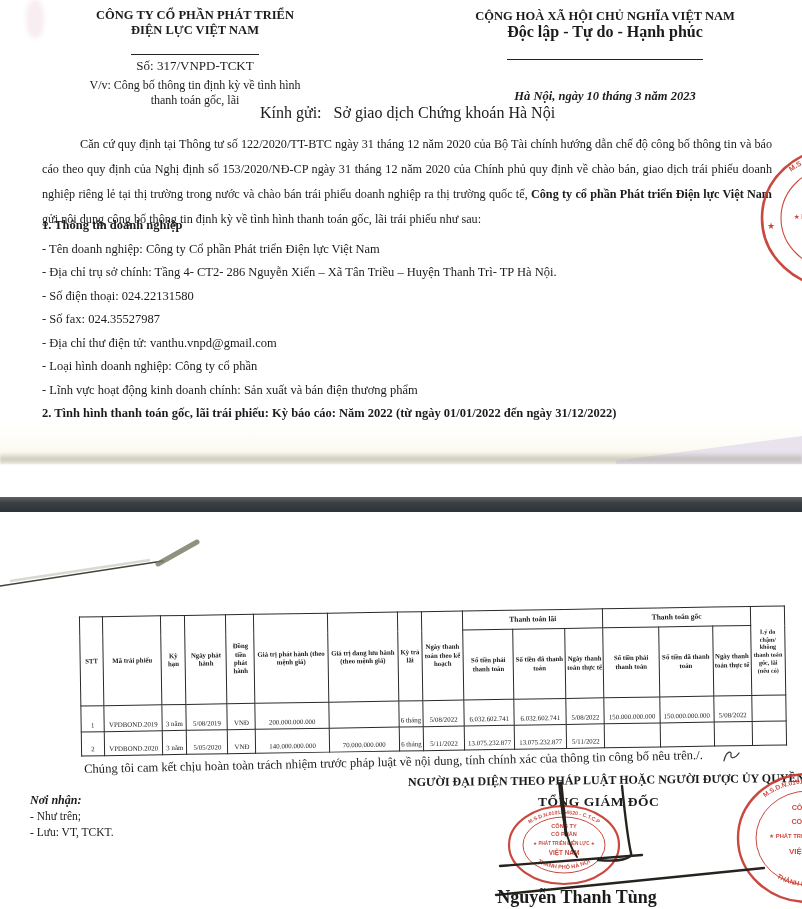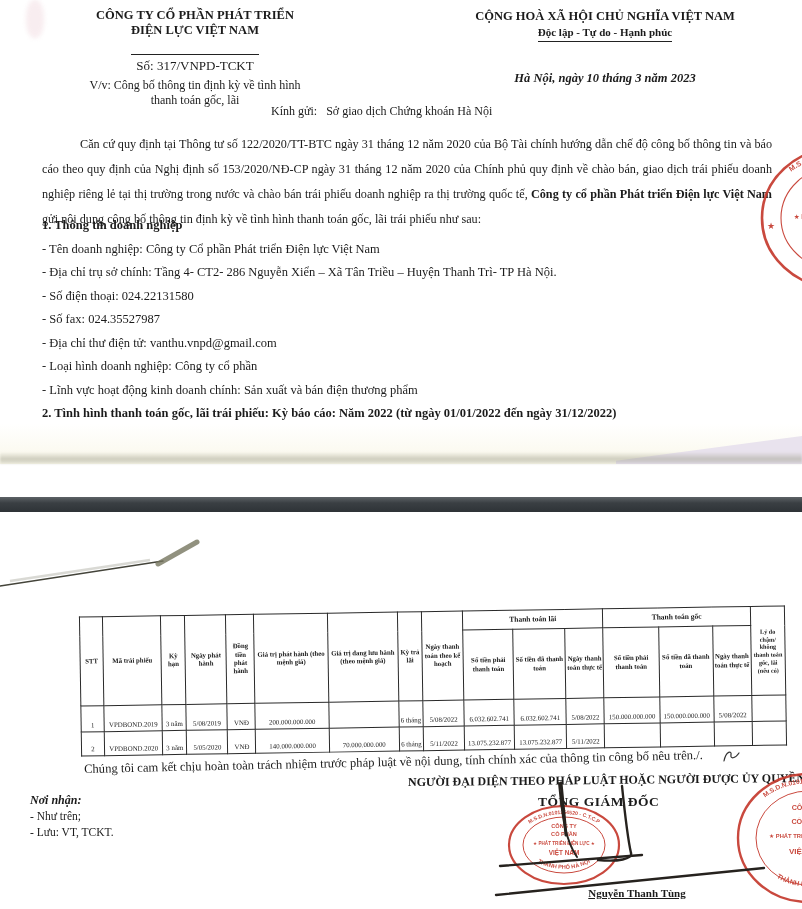--- a/index.html
+++ b/index.html
@@ -9,23 +9,23 @@
   .b{font-weight:bold;}
   .i{font-style:italic;}
   .center{text-align:center;}
 
   
   .org-header{left:30px;top:8px;width:330px;font-size:12.5px;line-height:15px;}
   .org-header .u{display:inline-block;border-bottom:1.4px solid #222;padding-bottom:16px;}
   .doc-number{font-size:13px;margin-top:3px;}
   .subject{font-size:12px;margin-top:5px;line-height:15px;}
   .nat-header{left:440px;top:8px;width:330px;font-size:12.5px;line-height:16px;}
-  .nat-header .u{display:inline-block;border-bottom:1.4px solid #222;padding-bottom:1px;font-size:11px;}
+  .nat-header .u{display:inline-block;border-bottom:1.4px solid #222;padding-bottom:19px;font-size:16px;}
   .dateline{margin-top:28px;font-size:12.5px;}
-  .recipient-line{left:271px;top:104px;font-size:12px;}
+  .recipient-line{left:260px;top:104px;font-size:16px;}
   .intro{left:42px;top:132px;width:730px;font-size:12.2px;line-height:25px;text-align:justify;text-indent:38px;margin:0;}
   .list{left:42px;top:214px;width:745px;font-size:12.5px;}
   .li{height:23.5px;line-height:23.5px;white-space:nowrap;}
 
   
   .ivory-band{left:0;top:424px;width:802px;height:40px;background:linear-gradient(#ffffff,#faf8ea);}
   .lavender-wedge{left:616px;top:436px;width:186px;height:28px;background:#e9e3ee;
                   clip-path:polygon(0 88%,100% 0,100% 100%,0 100%);}
   .smudge{left:0;top:452px;width:802px;height:12px;filter:blur(1px);
           background:linear-gradient(to bottom,rgba(255,255,255,0),rgba(150,150,130,.45) 60%,rgba(120,120,110,.12));}
@@ -44,21 +44,21 @@
   table.bond th{font-size:6.8px;font-weight:bold;line-height:1.25;text-align:center;vertical-align:middle;}
   table.bond .grp{font-size:7.5px;height:16px;}
   table.bond td{font-size:6.9px;text-align:center;vertical-align:bottom;line-height:1.3;}
   .tblwrap{left:80px;top:99px;transform:rotate(-0.9deg);}
 
   .commitment{left:84px;top:243px;font-size:12.6px;transform:rotate(-1.3deg);transform-origin:50% 50%;white-space:nowrap;}
   .rep-title{left:408px;top:261px;font-size:12px;font-weight:bold;white-space:nowrap;transform:rotate(-0.6deg);}
   .noi-nhan{left:30px;top:280px;font-size:11.5px;line-height:16px;}
   .noi-nhan .lbl{font-size:12px;}
   .position-title{left:538px;top:282px;font-size:13.5px;font-weight:bold;letter-spacing:.5px;}
-  .signer{left:552px;top:375px;width:170px;text-align:center;font-size:11px;font-weight:bold;text-decoration:underline;}
+  .signer{left:492px;top:375px;width:170px;text-align:center;font-size:18px;font-weight:bold;}
 
   .seal-text{fill:#c53a2e;font-family:"Liberation Sans","DejaVu Sans",sans-serif;}
   svg .ring{stroke:#c53a2e;fill:none;}
   .stamp{opacity:.92;}
 </style>
 </head>
 <body>
 
 <div id="root">
 

